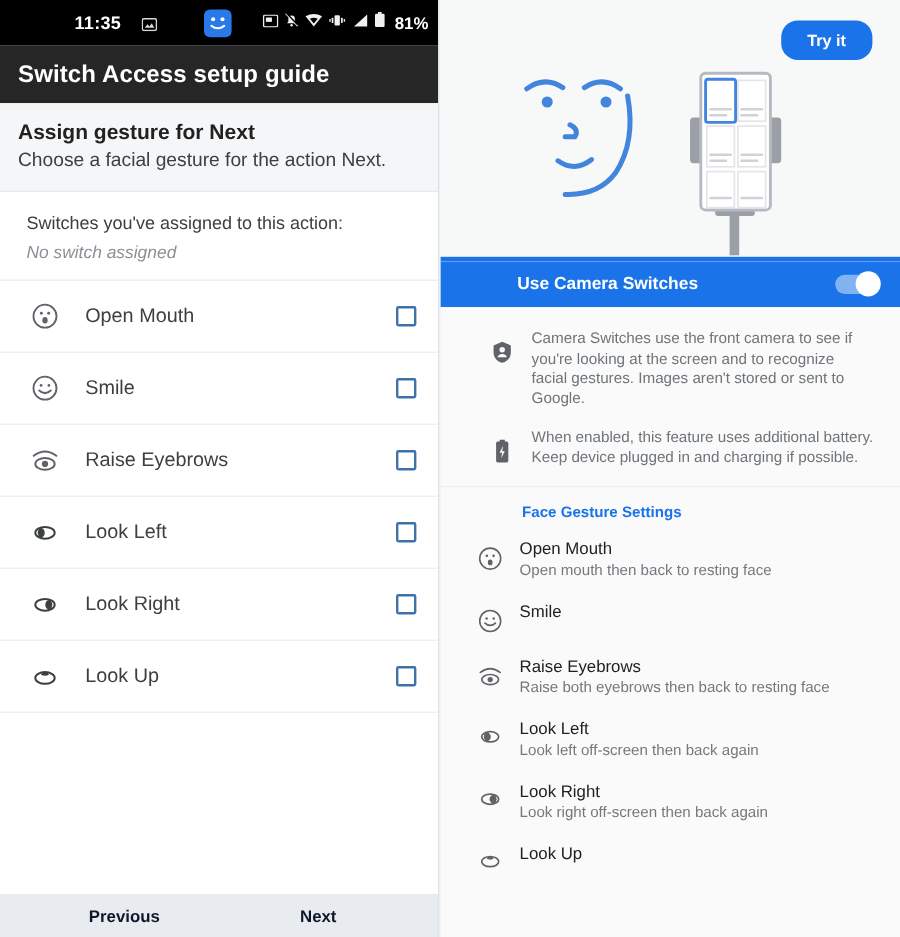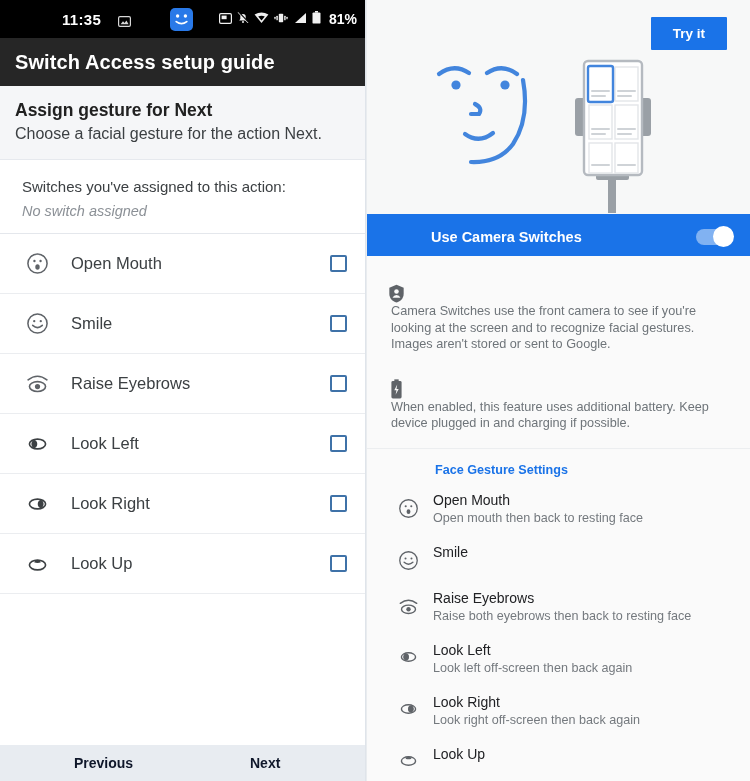--- a/index.html
+++ b/index.html
@@ -115,21 +115,21 @@
     border-left: 1px solid #e9ecef;
   }
   .hero {
     height: 218px; background: #f7f8f8;
     position: relative;
   }
   .tryit {
     position: absolute; right: 23px; top: 17px;
     background: #1a73e8; color: #ffffff;
     font-size: 13.5px; font-weight: bold;
-    padding: 9px 22px; border-radius: 1px;
+    padding: 9px 22px; border-radius: 14px;
     border: none;
   }
   .hero-face { position: absolute; left: 62px; top: 52px; }
   .hero-phone { position: absolute; left: 196px; top: 53px; }
   .hero-floor {
     position: absolute; left:0; right:0; bottom: 0;
     height: 4px; background: #1a73e8;
   }
 
   .toggle-bar {
@@ -144,21 +144,21 @@
     background: rgba(255,255,255,.45);
     position: relative;
   }
   .toggle-knob {
     position:absolute; right: -2px; top: -3px;
     width: 21px; height: 21px; border-radius: 50%;
     background: #ffffff;
   }
 
   .info-block { background:#fafafa; padding: 12px 0 6px 0; border-bottom:1px solid #eceef0; }
-  .info-row { display: flex; padding: 6px 22px 10px 14px; flex-direction: column; }
+  .info-row { display: flex; padding: 6px 22px 10px 36px; }
   .info-icon { width: 30px; flex: none; display:flex; justify-content:center; padding-top: 10px; }
   .info-text {
     margin-left: 10px; font-size: 12.7px; line-height: 16.5px;
     color: #6e7479;
   }
 
   .section-head {
     font-size: 12.6px; font-weight: bold; color: #1a73e8;
     padding: 14px 0 6px 68px;
   }

